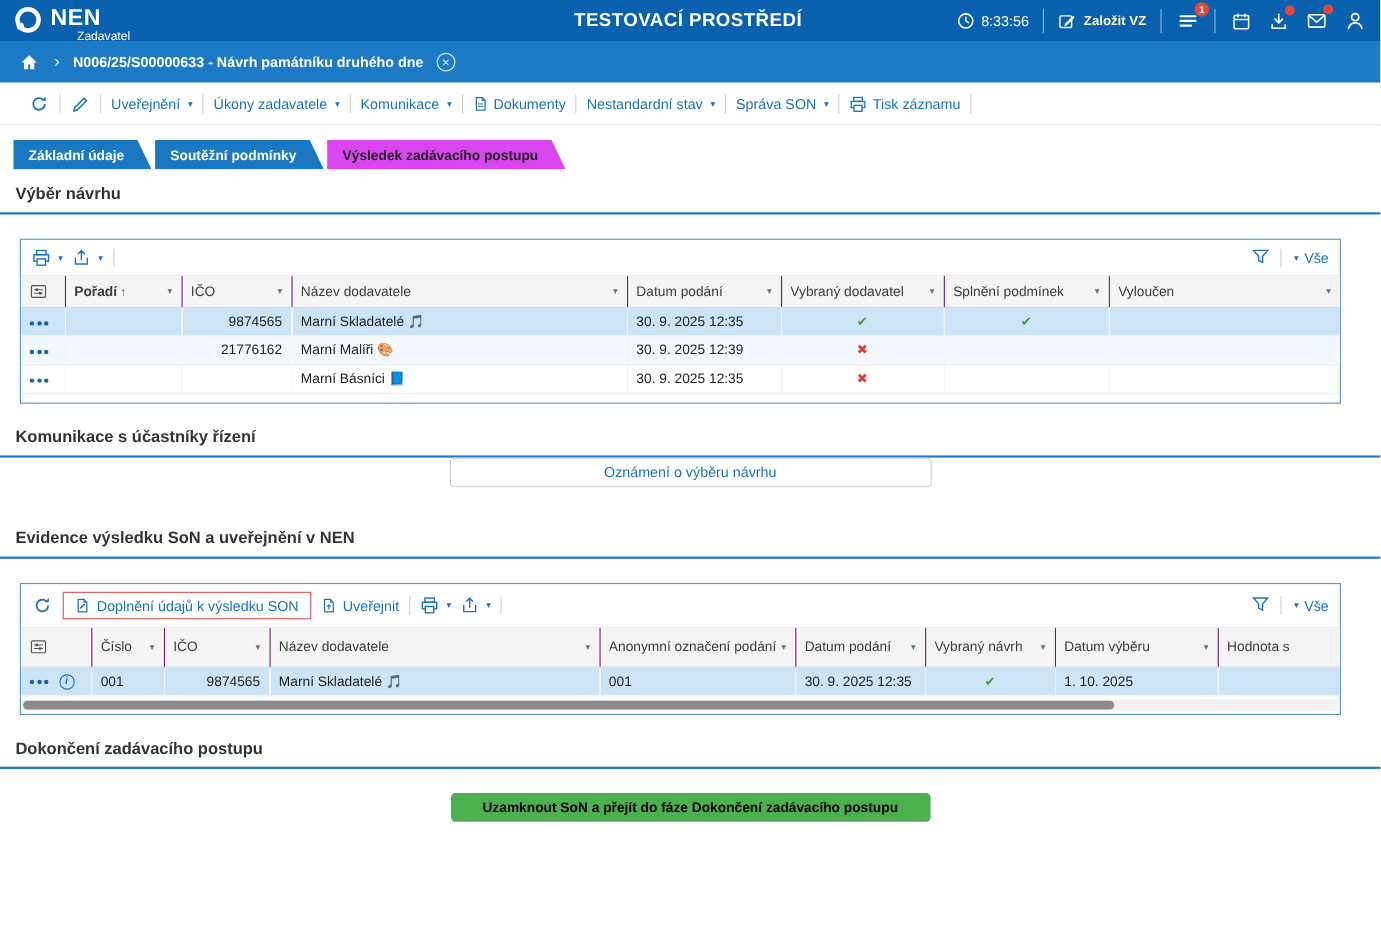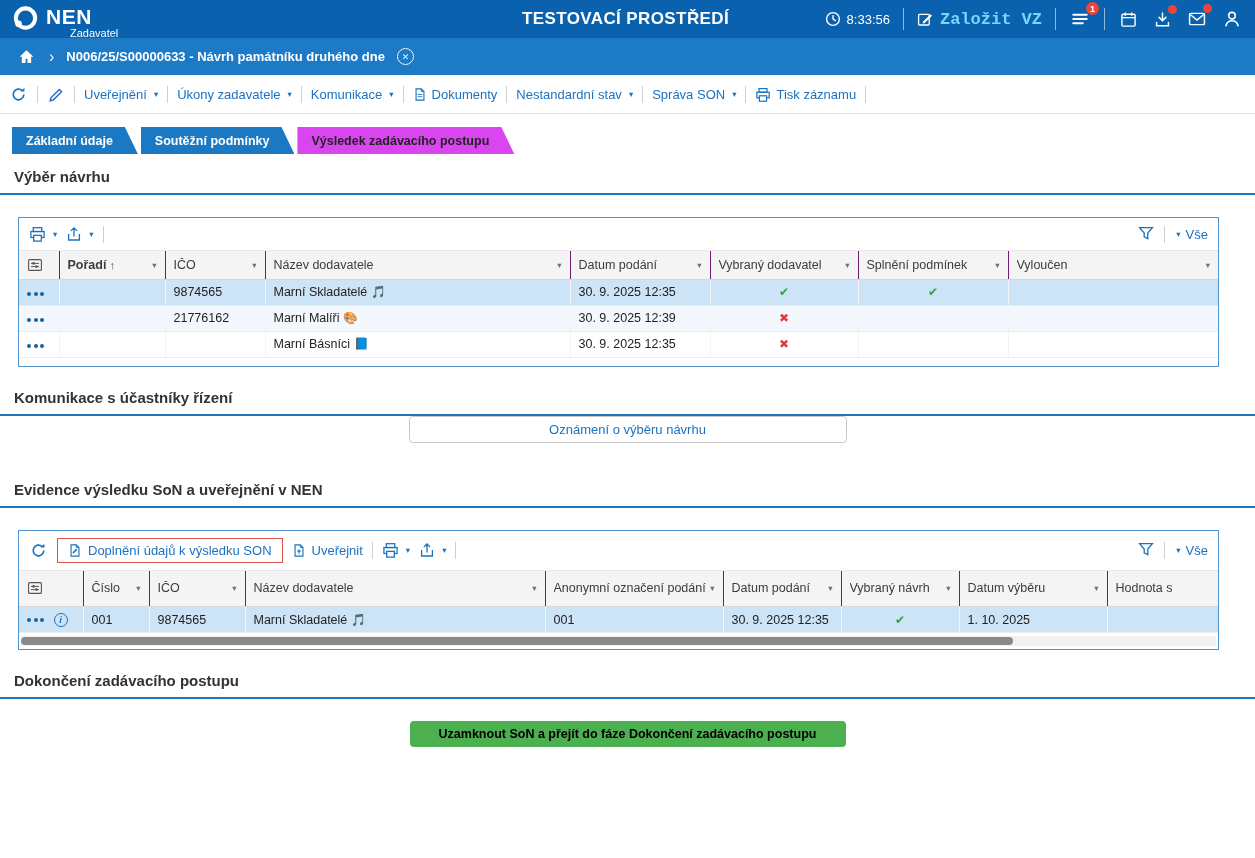--- a/index.html
+++ b/index.html
@@ -10,34 +10,34 @@
   
   .topbar{height:38px;background:#0a62ae;display:flex;align-items:center;padding:0 12px;position:relative;color:#fff}
   .brand{display:flex;align-items:flex-start;gap:7px;z-index:2}
   .logo{width:27px;height:27px;margin-top:5px}
   .brand-text{display:flex;flex-direction:column;line-height:1}
   .brand-name{font-size:21px;font-weight:bold;letter-spacing:.5px;margin-top:6px}
   .brand-sub{font-size:11px;margin-left:24px;margin-top:1px}
   .env-title{position:absolute;left:0;right:4px;top:0;height:38px;display:flex;align-items:center;justify-content:center;font-size:17px;font-weight:bold;letter-spacing:.4px;z-index:1}
   .top-right{margin-left:auto;display:flex;align-items:center;gap:13px;z-index:2}
   .time{display:flex;align-items:center;gap:6px;font-size:13px}
-  .vz-btn{display:flex;align-items:center;gap:7px;font-size:17px;font-weight:bold;background:none;border:none;color:#7dd3fc;cursor:pointer;font-family:Liberation Mono, monospace}
+  .vz-btn{display:flex;align-items:center;gap:7px;font-size:12px;font-weight:bold;background:none;border:none;color:#fef9c3;cursor:pointer;font-family:Liberation Sans, sans-serif}
   .ibtn{position:relative;background:none;border:none;cursor:pointer;display:flex;align-items:center;padding:2px}
   .badge{position:absolute;top:-6px;right:-8px;background:#e8453c;color:#fff;font-size:9px;font-weight:bold;min-width:13px;height:13px;border-radius:7px;display:flex;align-items:center;justify-content:center;padding:0 2px}
   .badge.dot{min-width:9px;height:9px;top:-4px;right:-4px}
   .vsep{width:1px;height:22px;background:rgba(255,255,255,.55)}
 
   
   .crumbbar{height:37px;background:#1d7ac6;display:flex;align-items:center;gap:12px;padding:0 16px;color:#fff}
   .chev{font-size:16px;opacity:.9;line-height:1}
   .crumb-text{font-weight:bold;font-size:13px}
   .crumb-close{width:17px;height:17px;border:1.4px solid #eaf2fa;border-radius:50%;display:flex;align-items:center;justify-content:center;font-size:9px;color:#eaf2fa;cursor:pointer;background:none}
 
   
-  .actionbar{display:flex;align-items:center;gap:9px;padding:10px 9px 9px;border-bottom:1px solid #e3e3e3}
+  .actionbar{display:flex;align-items:center;gap:9px;padding:10px 26px 9px;border-bottom:1px solid #e3e3e3}
   .asep{width:1px;height:17px;background:#cfcfcf}
   .alink{display:flex;align-items:center;gap:5px;color:#1b72c0;font-size:13px;background:none;border:none;cursor:pointer;font-family:inherit}
   .caret{font-size:8.5px;margin-left:2px;line-height:1}
   .iconbtn{background:none;border:none;cursor:pointer;padding:1px}
 
   
   .tabs{display:flex;gap:3px;padding:13px 0 0 12px}
   .tab{height:27px;display:flex;align-items:center;padding:0 25px 0 14px;background:#1b79c4;color:#fff;font-weight:bold;font-size:12.5px;clip-path:polygon(0 0,calc(100% - 13px) 0,100% 100%,0 100%);cursor:pointer;border:none;font-family:inherit}
   .tab.active{background:#d946ef;color:#222;filter:drop-shadow(0 0 1px #a9b4bf)}
 
@@ -56,21 +56,21 @@
   .th-inner{display:flex;align-items:center;justify-content:space-between;gap:4px}
   .th-label{overflow:hidden}
   .th-caret{color:#6f6f6f;font-size:8.5px;flex:none}
   .th-bold{font-weight:bold}
   .sort{font-size:11px;color:#555;margin-left:3px}
   td{padding:0 8px;height:26px;border-bottom:1px solid #ededed;border-right:1px solid #f4f4f4;font-size:12.5px;color:#222;white-space:nowrap;overflow:hidden}
   td:last-child{border-right:none}
   tr.selected td{background:#cde3f6}
   tr.alt td{background:#f2f8fd}
   .c-center{text-align:center}
-  .c-right{}
+  .c-right{text-align:right}
   .ok{color:#2fa63c;font-weight:bold;font-size:12px}
   .bad{color:#e03c3c;font-weight:bold;font-size:12px}
   .dots{display:inline-flex;align-items:center;cursor:pointer}
   .dots i{display:inline-block;width:4px;height:4px;border-radius:50%;background:#17649f;margin-right:2.5px}
   .info-i{display:inline-flex;width:14px;height:14px;border:1.3px solid #1b72c0;border-radius:50%;color:#1b72c0;font-size:9.5px;font-style:italic;font-weight:bold;align-items:center;justify-content:center;cursor:pointer;flex:none}
   .cell-flex{display:flex;align-items:center;gap:7px}
   .emoji{font-size:12px;margin-left:4px}
   .pad-bottom{height:8px}
 
   

